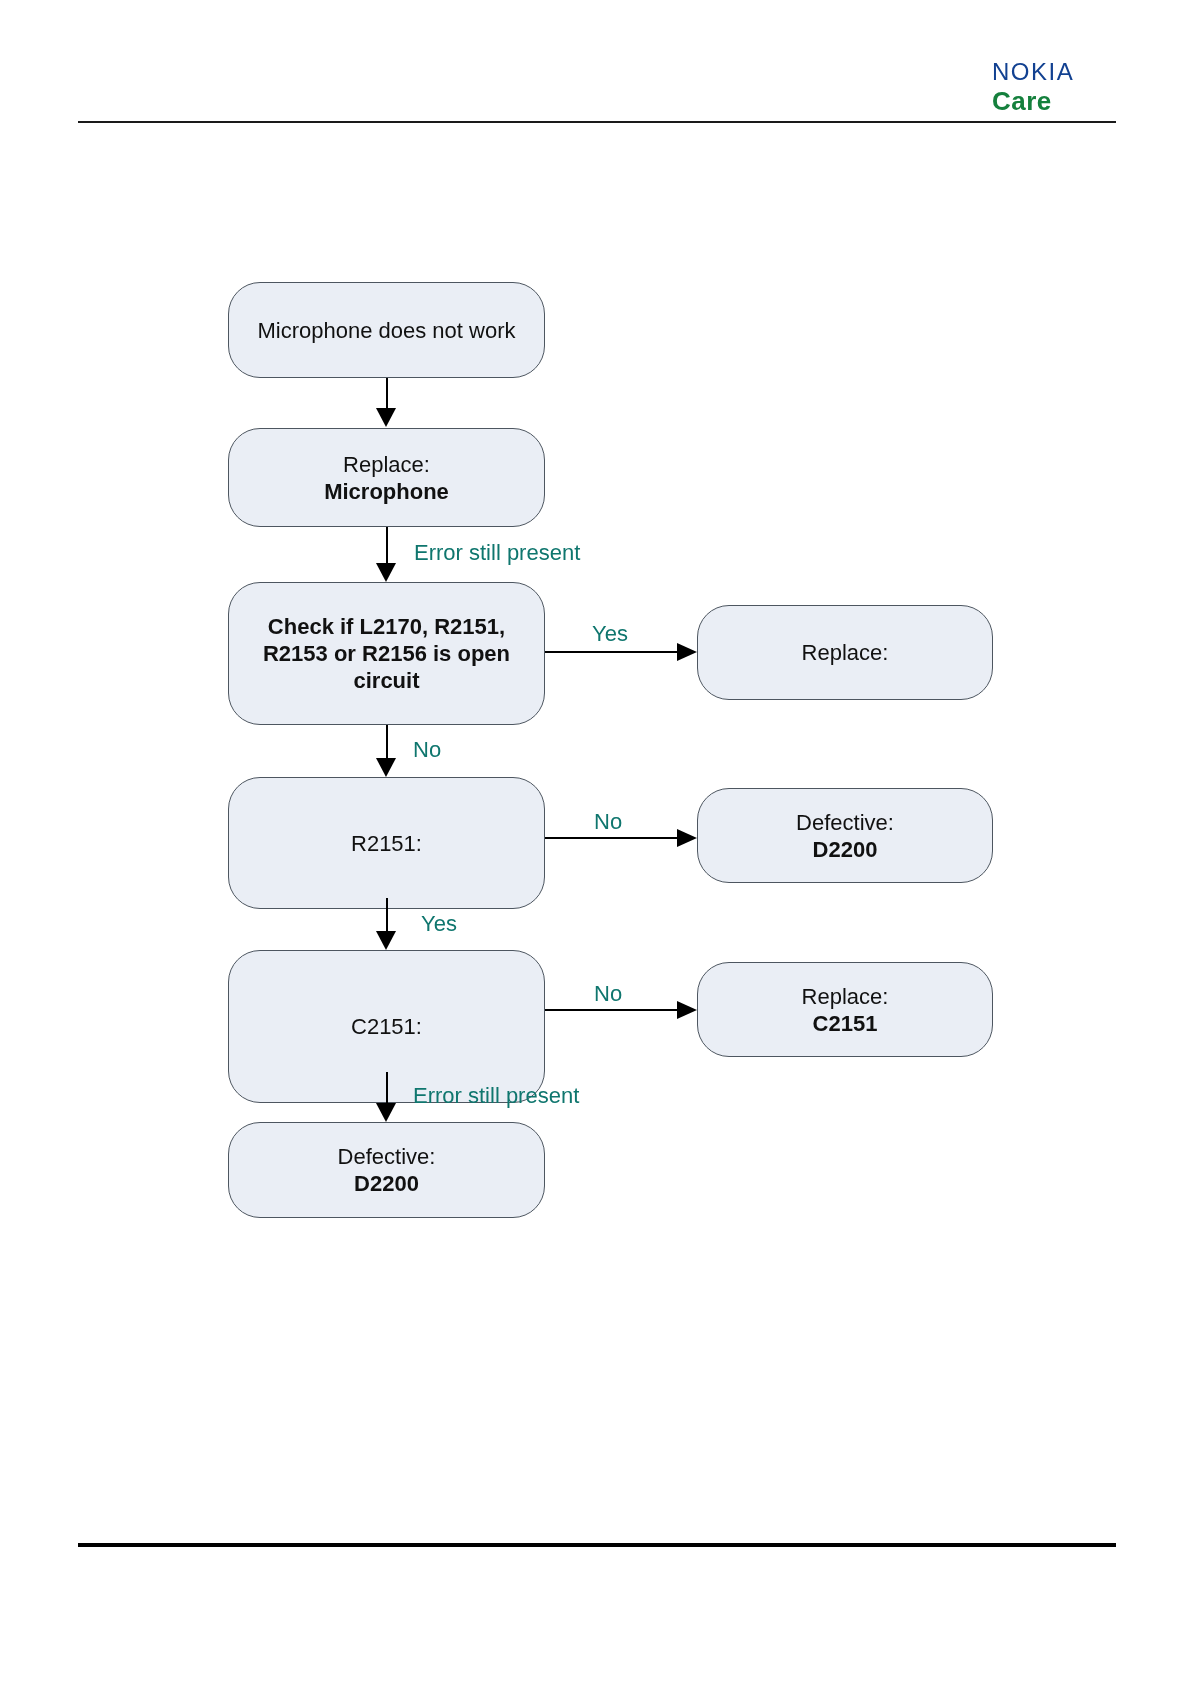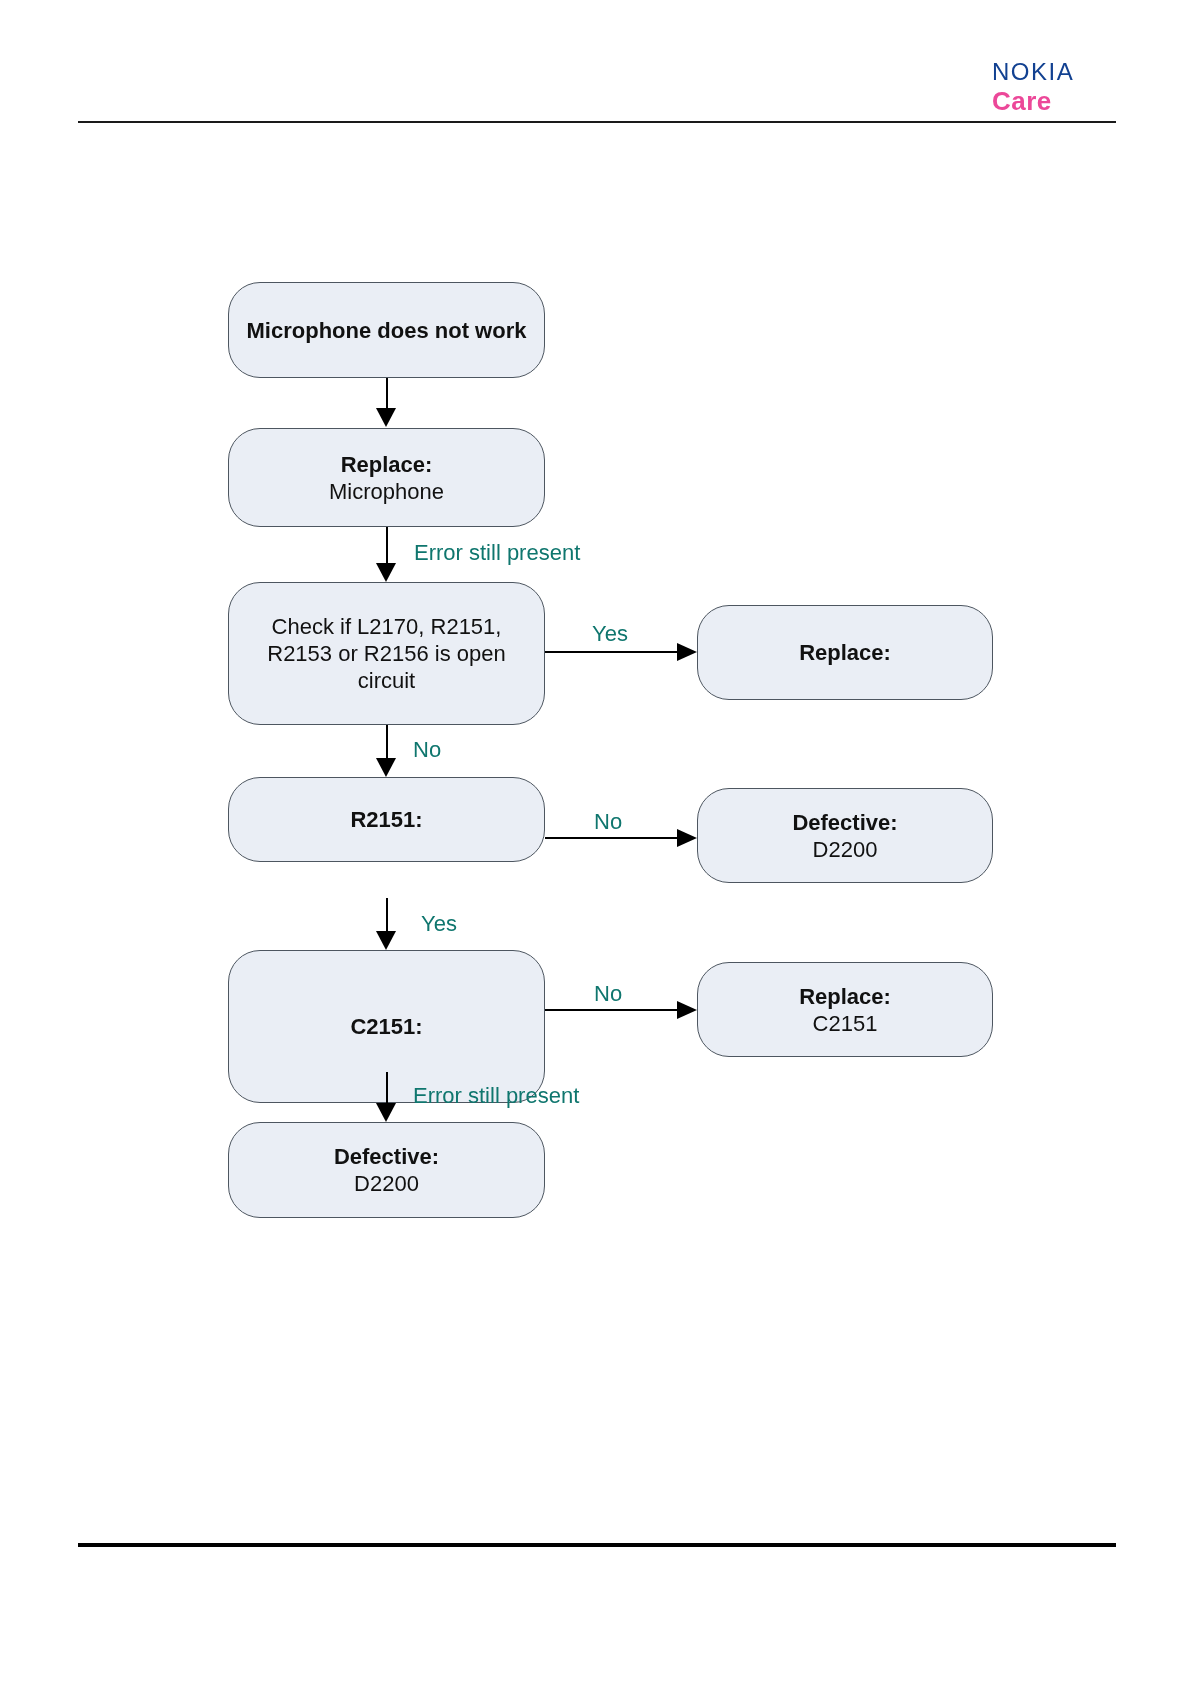--- a/index.html
+++ b/index.html
@@ -12,43 +12,43 @@
     overflow:hidden;
   }
   
   .logo{position:absolute;left:992px;top:56px;}
   .logo-brand{
     font-weight:normal;font-size:24px;line-height:32px;
     color:#124191;letter-spacing:1.5px;
   }
   .logo-sub{
     font-weight:bold;font-size:26px;line-height:24px;
-    color:#ec4899;margin-top:1px;letter-spacing:0.5px;
+    color:#15803d;margin-top:1px;letter-spacing:0.5px;
   }
   .rule{position:absolute;background:#000000;}
   .rule.top{left:78px;top:121px;width:1038px;height:2px;background:#1a1a1a;}
   .rule.bottom{left:78px;top:1543px;width:1038px;height:4px;}
 
   
   .node{
     position:absolute;
     box-sizing:border-box;
     background:#EAEEF5;
     border:1.5px solid #4D5660;
     border-radius:32px;
     display:flex;flex-direction:column;
     justify-content:center;align-items:center;
     text-align:center;
     font-size:22px;line-height:27px;
     padding:2px 8px;
   }
   .node.left{left:228px;width:317px;}
   .node.right{left:697px;width:296px;}
-  .node-title{font-weight:bold;white-space:pre-line;}
-  .node-body{font-weight:normal;white-space:pre-line;}
+  .node-title{font-weight:normal;white-space:pre-line;}
+  .node-body{font-weight:bold;white-space:pre-line;}
 
   
   .vline{position:absolute;width:1.5px;background:#000000;}
   .vhead{position:absolute;width:0;height:0;
     border-left:10px solid transparent;border-right:10px solid transparent;
     border-top:19px solid #000000;}
   .hline{position:absolute;height:1.5px;background:#000000;}
   .hhead{position:absolute;width:0;height:0;
     border-top:9px solid transparent;border-bottom:9px solid transparent;
     border-left:20px solid #000000;}
@@ -79,21 +79,21 @@
       <div class="node-title">Replace:</div>
       <div class="node-body">Microphone</div>
     </div>
 
     <div class="node left" style="top:582px;height:143px;">
       <div class="node-body">Check if L2170, R2151,
 R2153 or R2156 is open
 circuit</div>
     </div>
 
-    <div class="node left" style="top:777px;height:85px;">
+    <div class="node left" style="top:777px;height:132px;">
       <div class="node-title">R2151:</div>
     </div>
 
     <div class="node left" style="top:950px;height:153px;">
       <div class="node-title">C2151:</div>
     </div>
 
     <div class="node left" style="top:1122px;height:96px;">
       <div class="node-title">Defective:</div>
       <div class="node-body">D2200</div>

